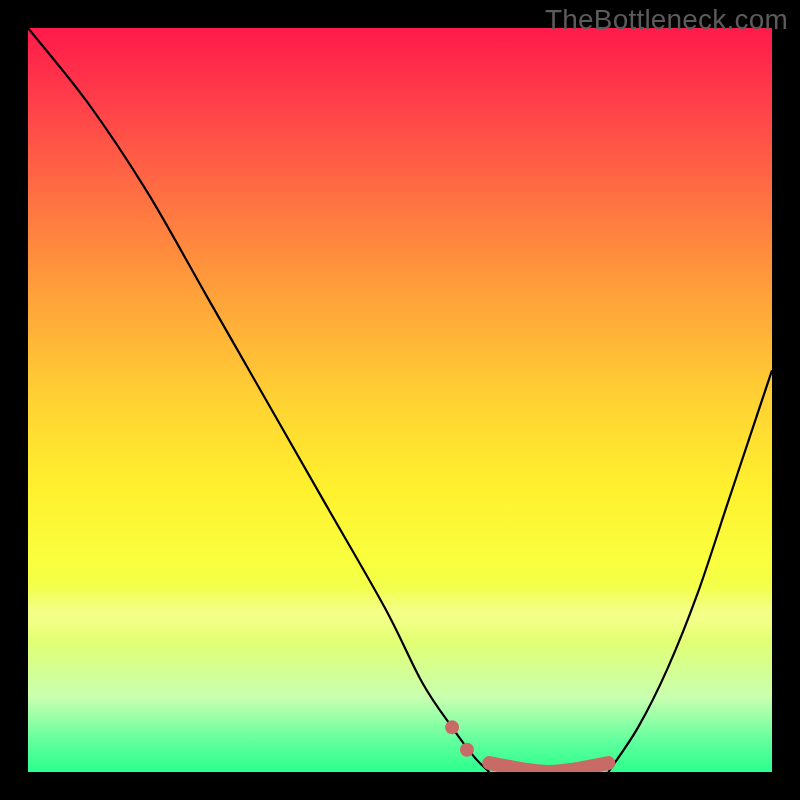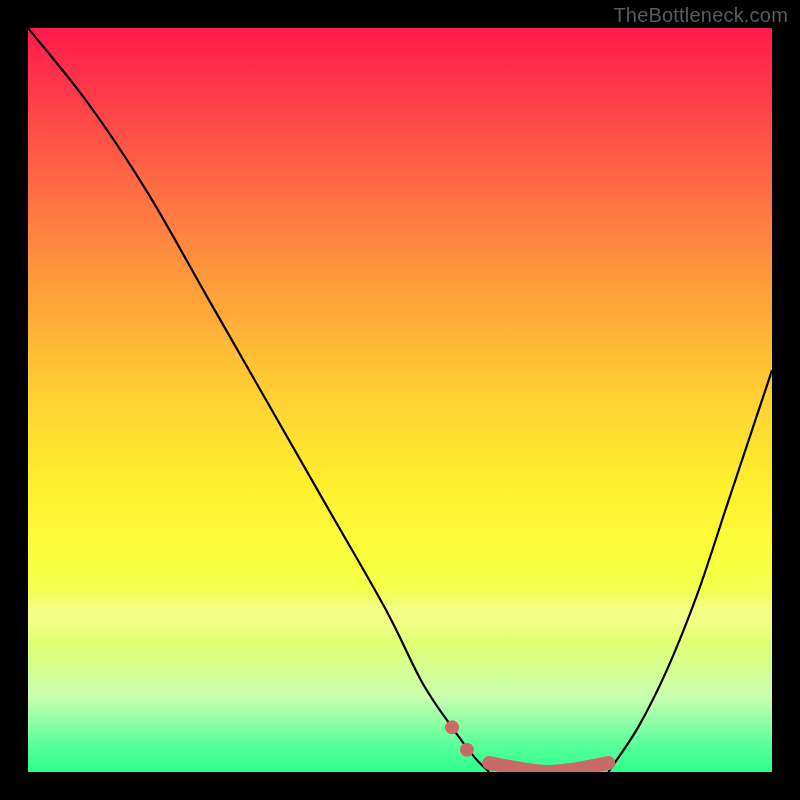--- a/index.html
+++ b/index.html
@@ -15,21 +15,21 @@
     position: absolute;
     left: 0; top: 0;
     width: 800px; height: 800px;
     background: #000;
   }
   .watermark {
     position: absolute;
     top: 4px;
     right: 12px;
     color: #5b5b5b;
-    font-size: 20px;
+    font-size: 28px;
     font-weight: 400;
     letter-spacing: 0.2px;
     z-index: 50;
   }
   .plot-area {
     position: absolute;
     left: 28px;
     top: 28px;
     width: 744px;
     height: 744px;

